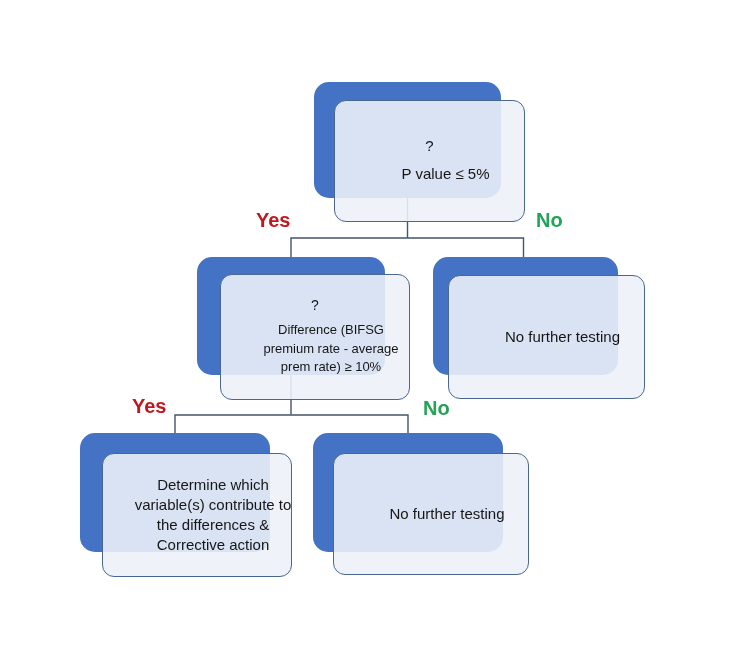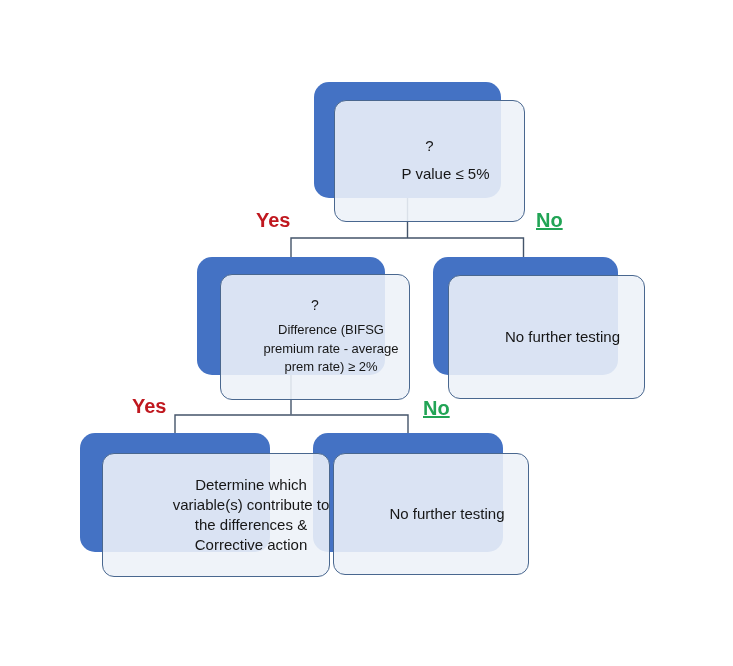--- a/index.html
+++ b/index.html
@@ -48,21 +48,21 @@
   .txt.small { font-size: 13px; line-height: 1.42; width: 152px; }
   .txt.wide { width: 172px; }
   .branch-label {
     position: absolute;
     z-index: 4;
     font-size: 20px;
     font-weight: bold;
     line-height: 1;
   }
   .branch-label.yes { color: var(--yes-label, #C0181F); }
-  .branch-label.no  { color: var(--no-label, #21A455); text-decoration: underline; }
+  .branch-label.no  { color: var(--no-label, #21A455); }
 </style>
 </head>
 <body>
 
 <div class="stage">
 
   <svg class="connectors" viewBox="0 0 733 666" xmlns="http://www.w3.org/2000/svg">
     <path class="connector" d="M407.5,198 L407.5,238"></path>
     <path class="connector" d="M291,257 L291,238 L523.5,238 L523.5,257"></path>
     <path class="connector" d="M291,375 L291,414.5"></path>
@@ -74,33 +74,33 @@
     <div class="q">?</div>
     <div class="txt">P value ≤ 5%</div>
   </div>
 
   <div class="branch-label yes" style="left:256px; top:210px;">Yes</div>
   <div class="branch-label no" style="left:536px; top:210px;">No</div>
 
   <div class="shadow" style="left:197px; top:257px; width:188px; height:118px;"></div>
   <div class="box" style="left:220px; top:274px; width:188px; height:124px;">
     <div class="q small">?</div>
-    <div class="txt small">Difference (BIFSG premium rate - average prem rate) ≥ 2%</div>
+    <div class="txt small">Difference (BIFSG premium rate - average prem rate) ≥ 10%</div>
   </div>
 
   <div class="shadow" style="left:433px; top:257px; width:185px; height:118px;"></div>
   <div class="box" style="left:448px; top:275px; width:195px; height:122px;">
     <div class="txt">No further testing</div>
   </div>
 
   <div class="branch-label yes" style="left:132px; top:396px;">Yes</div>
   <div class="branch-label no" style="left:423px; top:398px;">No</div>
 
   <div class="shadow" style="left:80px; top:433px; width:190px; height:119px;"></div>
-  <div class="box" style="left:102px; top:453px; width:188px; height:122px;padding-left:38px;">
+  <div class="box" style="left:102px; top:453px; width:188px; height:122px;">
     <div class="txt wide">Determine which variable(s) contribute to the differences &amp; Corrective action</div>
   </div>
 
   <div class="shadow" style="left:313px; top:433px; width:190px; height:119px;"></div>
   <div class="box" style="left:333px; top:453px; width:194px; height:120px;">
     <div class="txt">No further testing</div>
   </div>
 
 </div>
 

